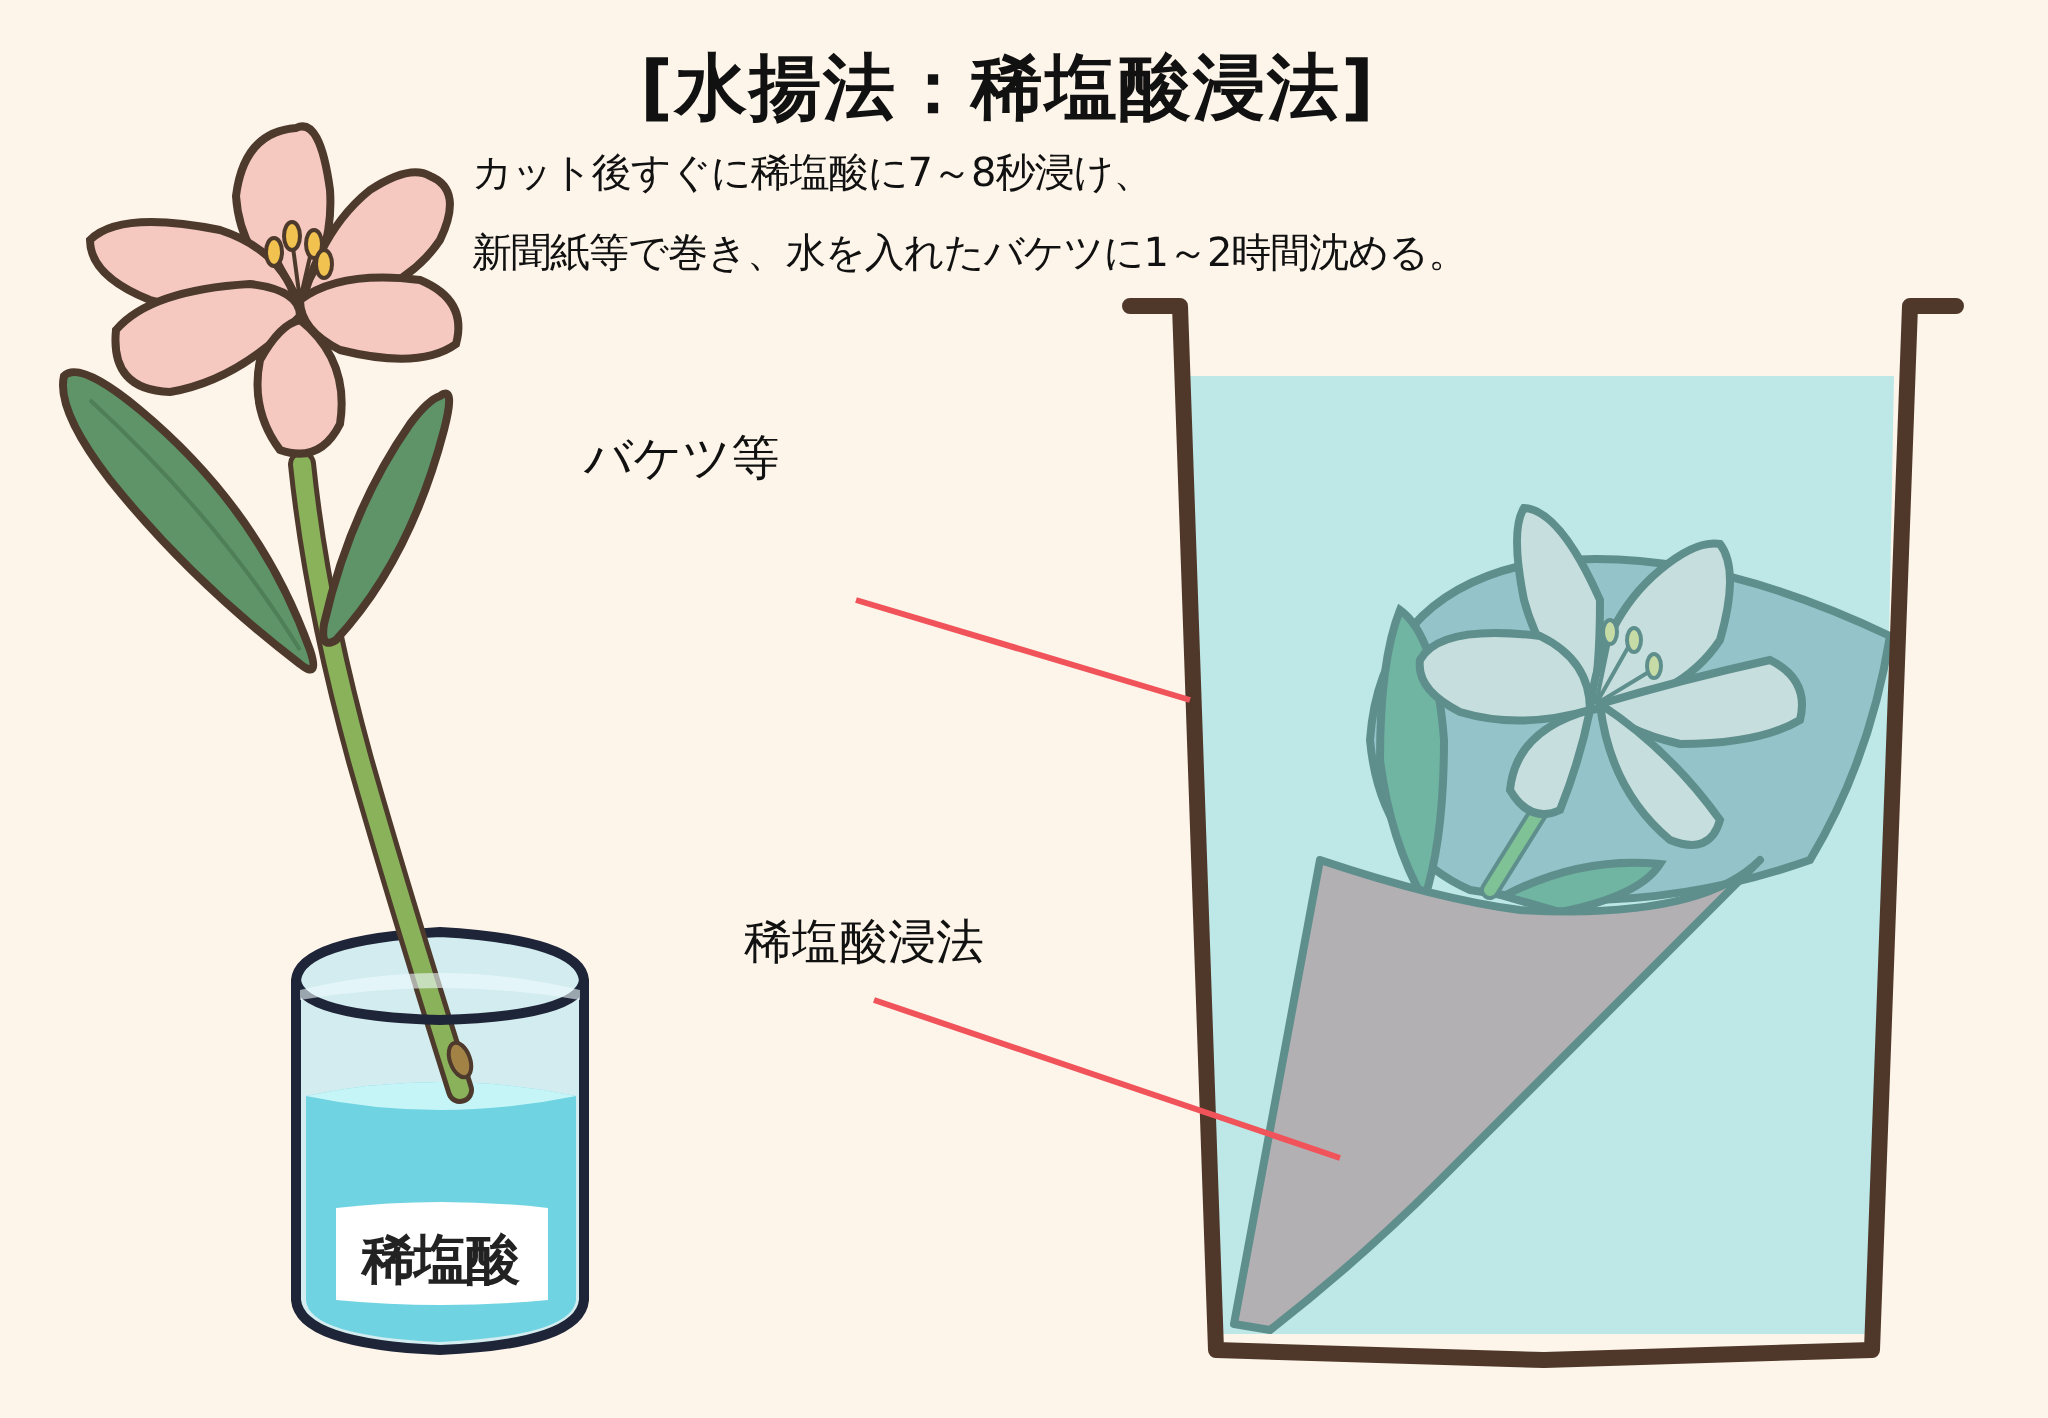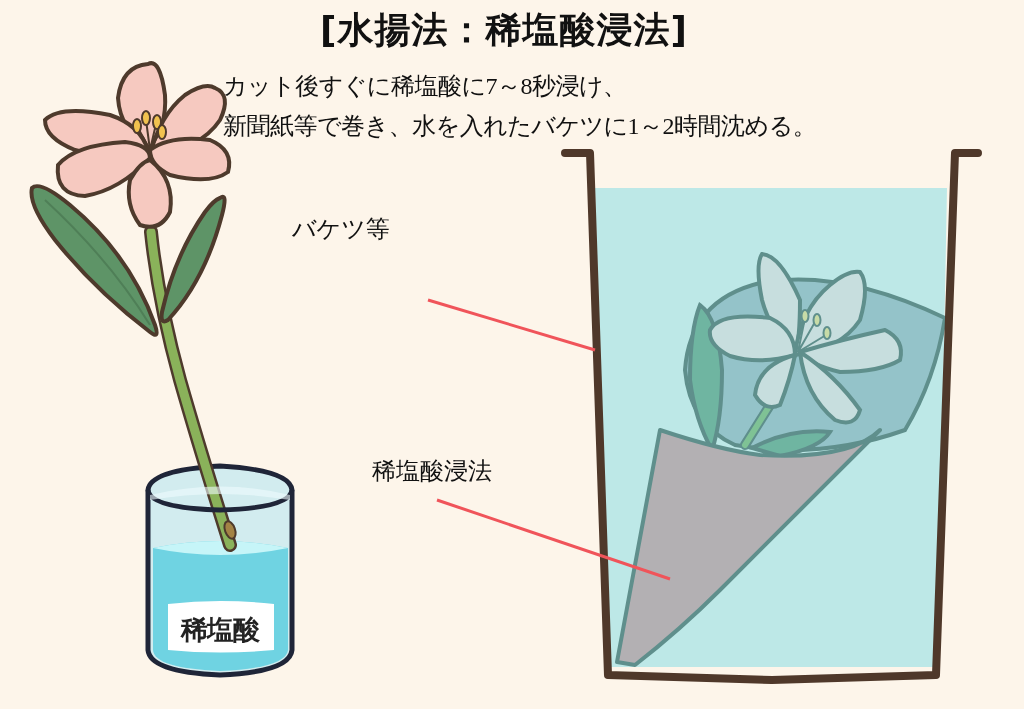--- a/index.html
+++ b/index.html
@@ -4,29 +4,28 @@
   <style>
     html, body { margin: 0; padding: 0; }
     body {
       width: 1024px; height: 709px; overflow: hidden;
       background: #fdf5ea;
       position: relative;
       font-family: "DejaVu Sans", "Liberation Sans", sans-serif;
       color: #111;
     }
     .title {
-      position: absolute; left: 320px; top: 6px;
+      position: absolute; left: 320px; top: 20px;
       font-size: 36px; font-weight: bold; letter-spacing: 1px;
       white-space: nowrap;
     }
     .desc {
-      position: absolute; left: 223px; top: 66px;
-      font-size: 24px; line-height: 40px; white-space: nowrap;
+      position: absolute; left: 236px; top: 66px;
+      font-size: 20px; line-height: 40px; white-space: nowrap;
       letter-spacing: -0.5px;
-      font-family: Liberation Serif, serif;
     }
     .label {
       position: absolute; font-size: 24px; line-height: 38px; white-space: nowrap;
     }
     #label-bucket { left: 292px; top: 210px; }
     #label-newspaper { left: 372px; top: 452px; }
     svg.art { position: absolute; left: 0; top: 0; }
     .jar-label {
       position: absolute; left: 166px; top: 612px; width: 108px;
       font-size: 27px; text-align: center; white-space: nowrap;

